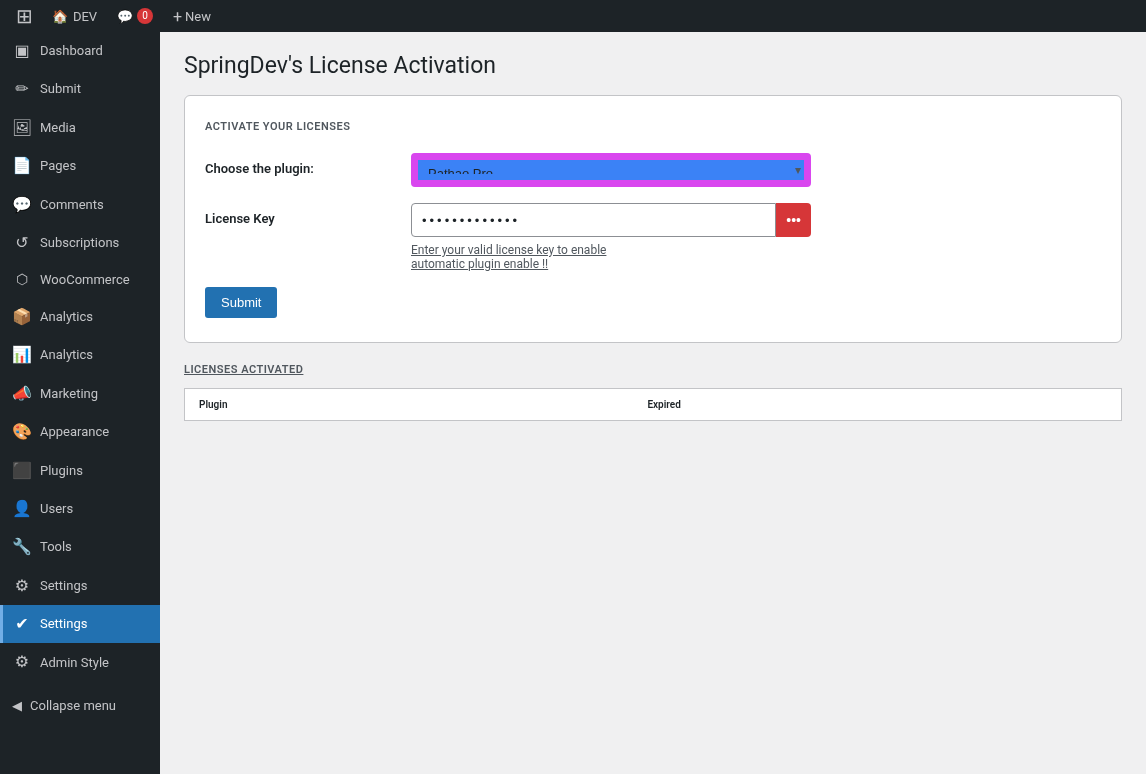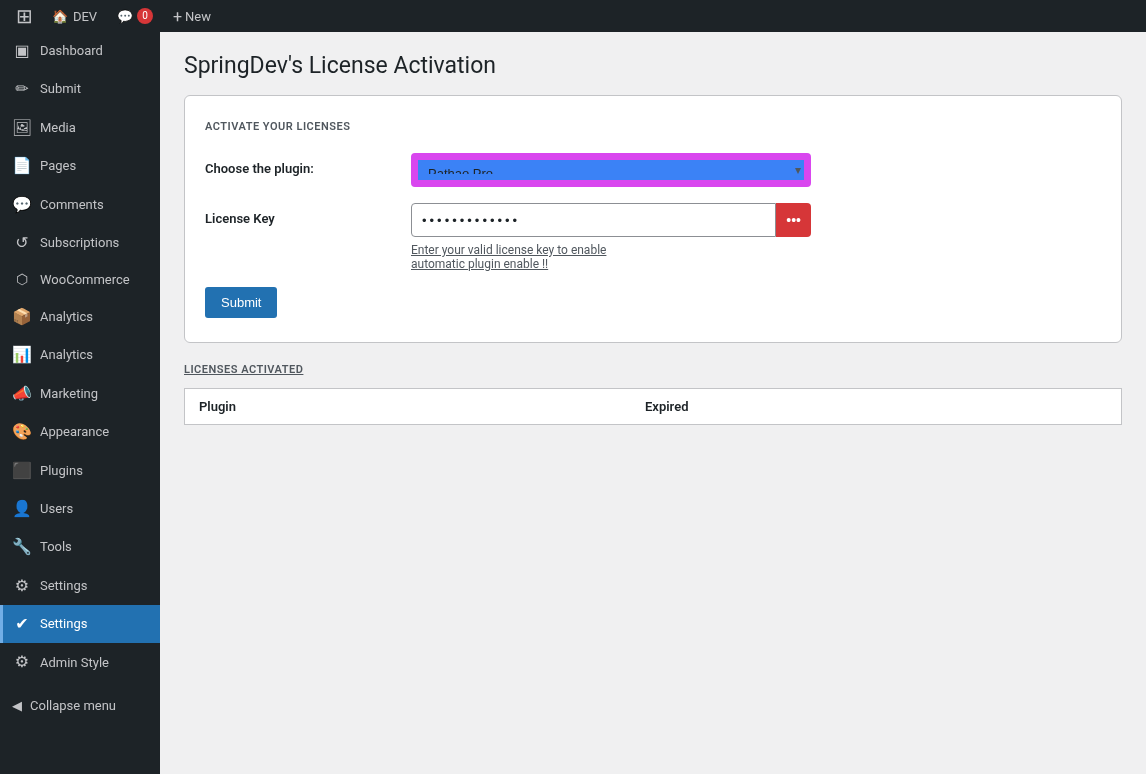--- a/index.html
+++ b/index.html
@@ -151,21 +151,21 @@
       text-transform: uppercase; letter-spacing: 0.5px;
       margin-bottom: 12px;
       text-decoration: underline;
     }
     .licenses-table {
       width: 100%; border-collapse: collapse;
       background: #fff; border: 1px solid #c3c4c7;
     }
     .licenses-table th {
       background: #fff; text-align: left;
-      padding: 10px 14px; font-size: 13px;
+      padding: 10px 14px; font-size: 10px;
       font-weight: 600; color: #1d2327;
       border-bottom: 1px solid #c3c4c7;
     }
 
     
     ::-webkit-scrollbar { width: 6px; }
     ::-webkit-scrollbar-thumb { background: #8c8f94; border-radius: 3px; }
   </style>
 </head>
 <body>

